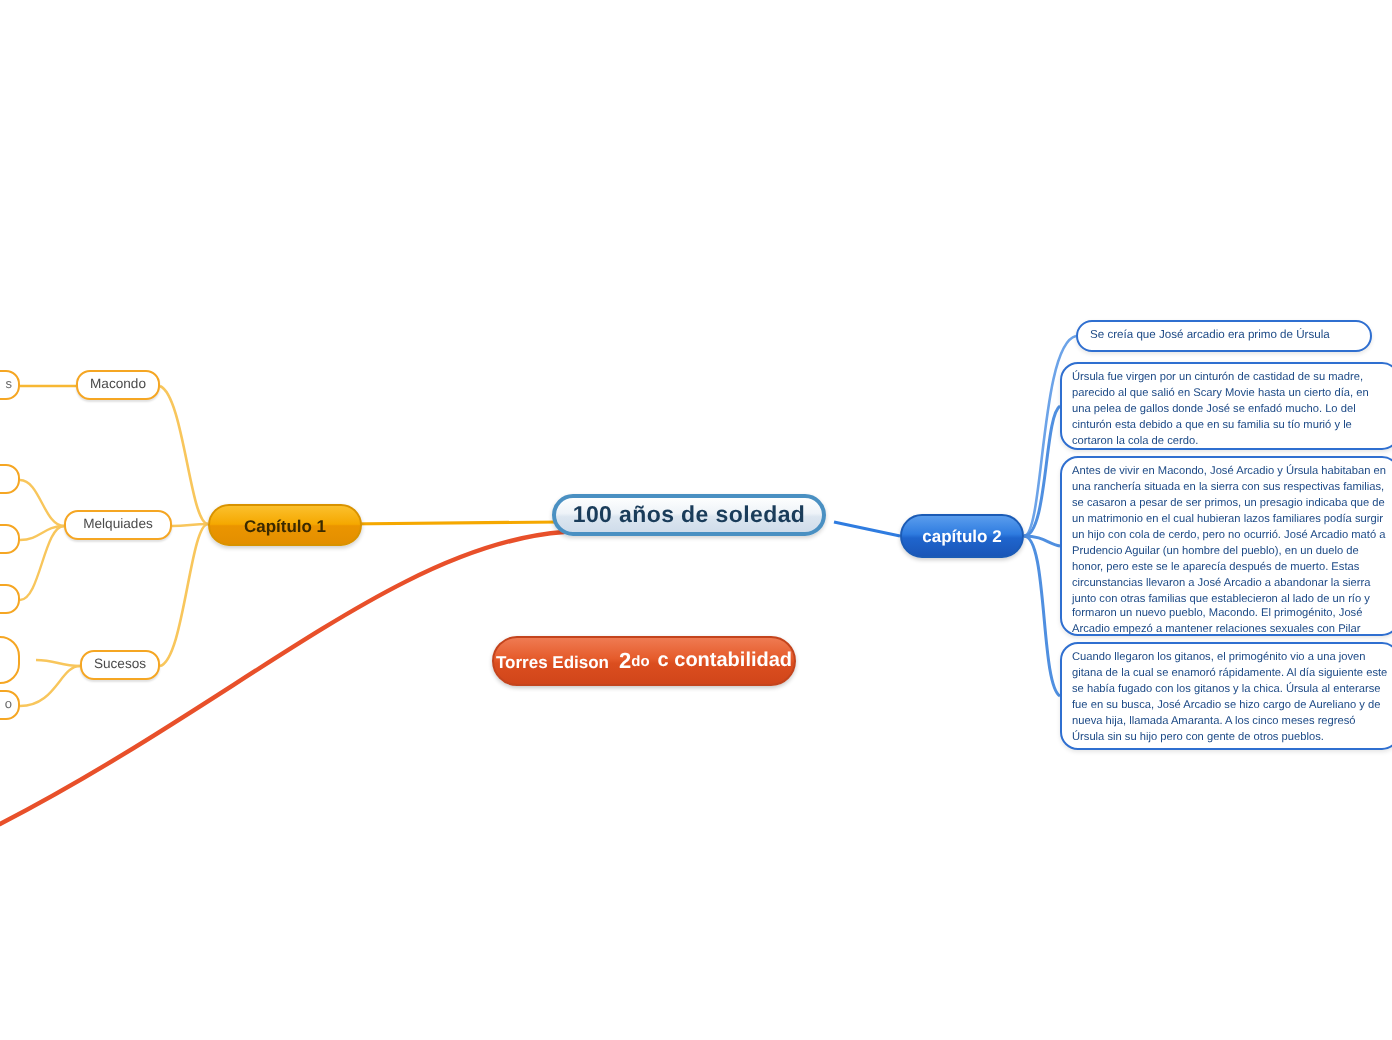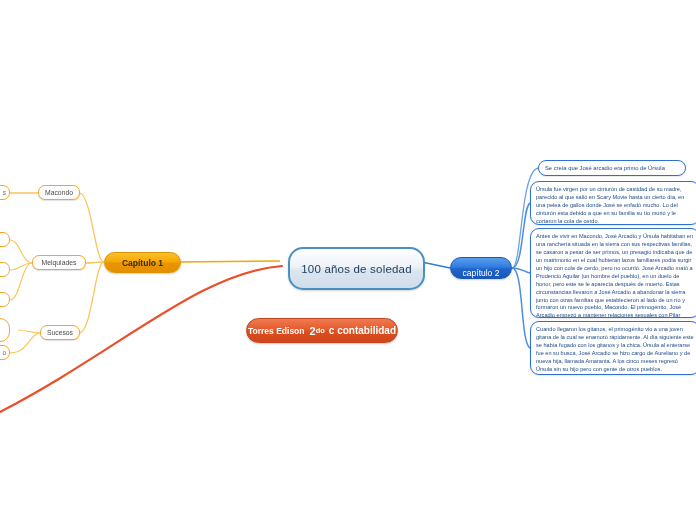--- a/index.html
+++ b/index.html
@@ -32,30 +32,30 @@
     position: absolute;
     box-sizing: border-box;
     display: flex;
     align-items: center;
     justify-content: center;
     white-space: nowrap;
   }
 
   
   .node-central {
-    left: 288px;
+    left: 276px;
     top: 247px;
     width: 137px;
-    height: 43px;
+    height: 21px;
     border: 2px solid #4a90c2;
     border-radius: 15px;
     background: linear-gradient(to bottom, #fdfefe 0%, #eef3f8 45%, #dce6f0 55%, #cfdcea 100%);
     color: #1a3c5a;
     font-size: 11.5px;
-    font-weight: normal;
+    font-weight: bold;
     letter-spacing: 0.2px;
     box-shadow: 0 1px 2px rgba(0,0,0,0.18);
   }
 
   
   .node-cap1 {
     left: 104px;
     top: 252px;
     width: 77px;
     height: 21px;
@@ -72,23 +72,22 @@
   .node-cap2 {
     left: 450px;
     top: 257px;
     width: 62px;
     height: 22px;
     border: 1px solid #1b5bb5;
     border-radius: 11px;
     background: linear-gradient(to bottom, #5a9ded 0%, #2f7ce0 45%, #1f65cd 55%, #1a56b8 100%);
     color: #ffffff;
     font-size: 8.5px;
-    font-weight: normal;
+    font-weight: bold;
     box-shadow: 0 1px 2px rgba(0,0,0,0.2);
-    align-items: flex-end;
   }
 
   
   .node-sub {
     border: 1.6px solid #f5a623;
     border-radius: 7px;
     background: #ffffff;
     color: #4a4a4a;
     font-size: 6.8px;
     height: 15px;

